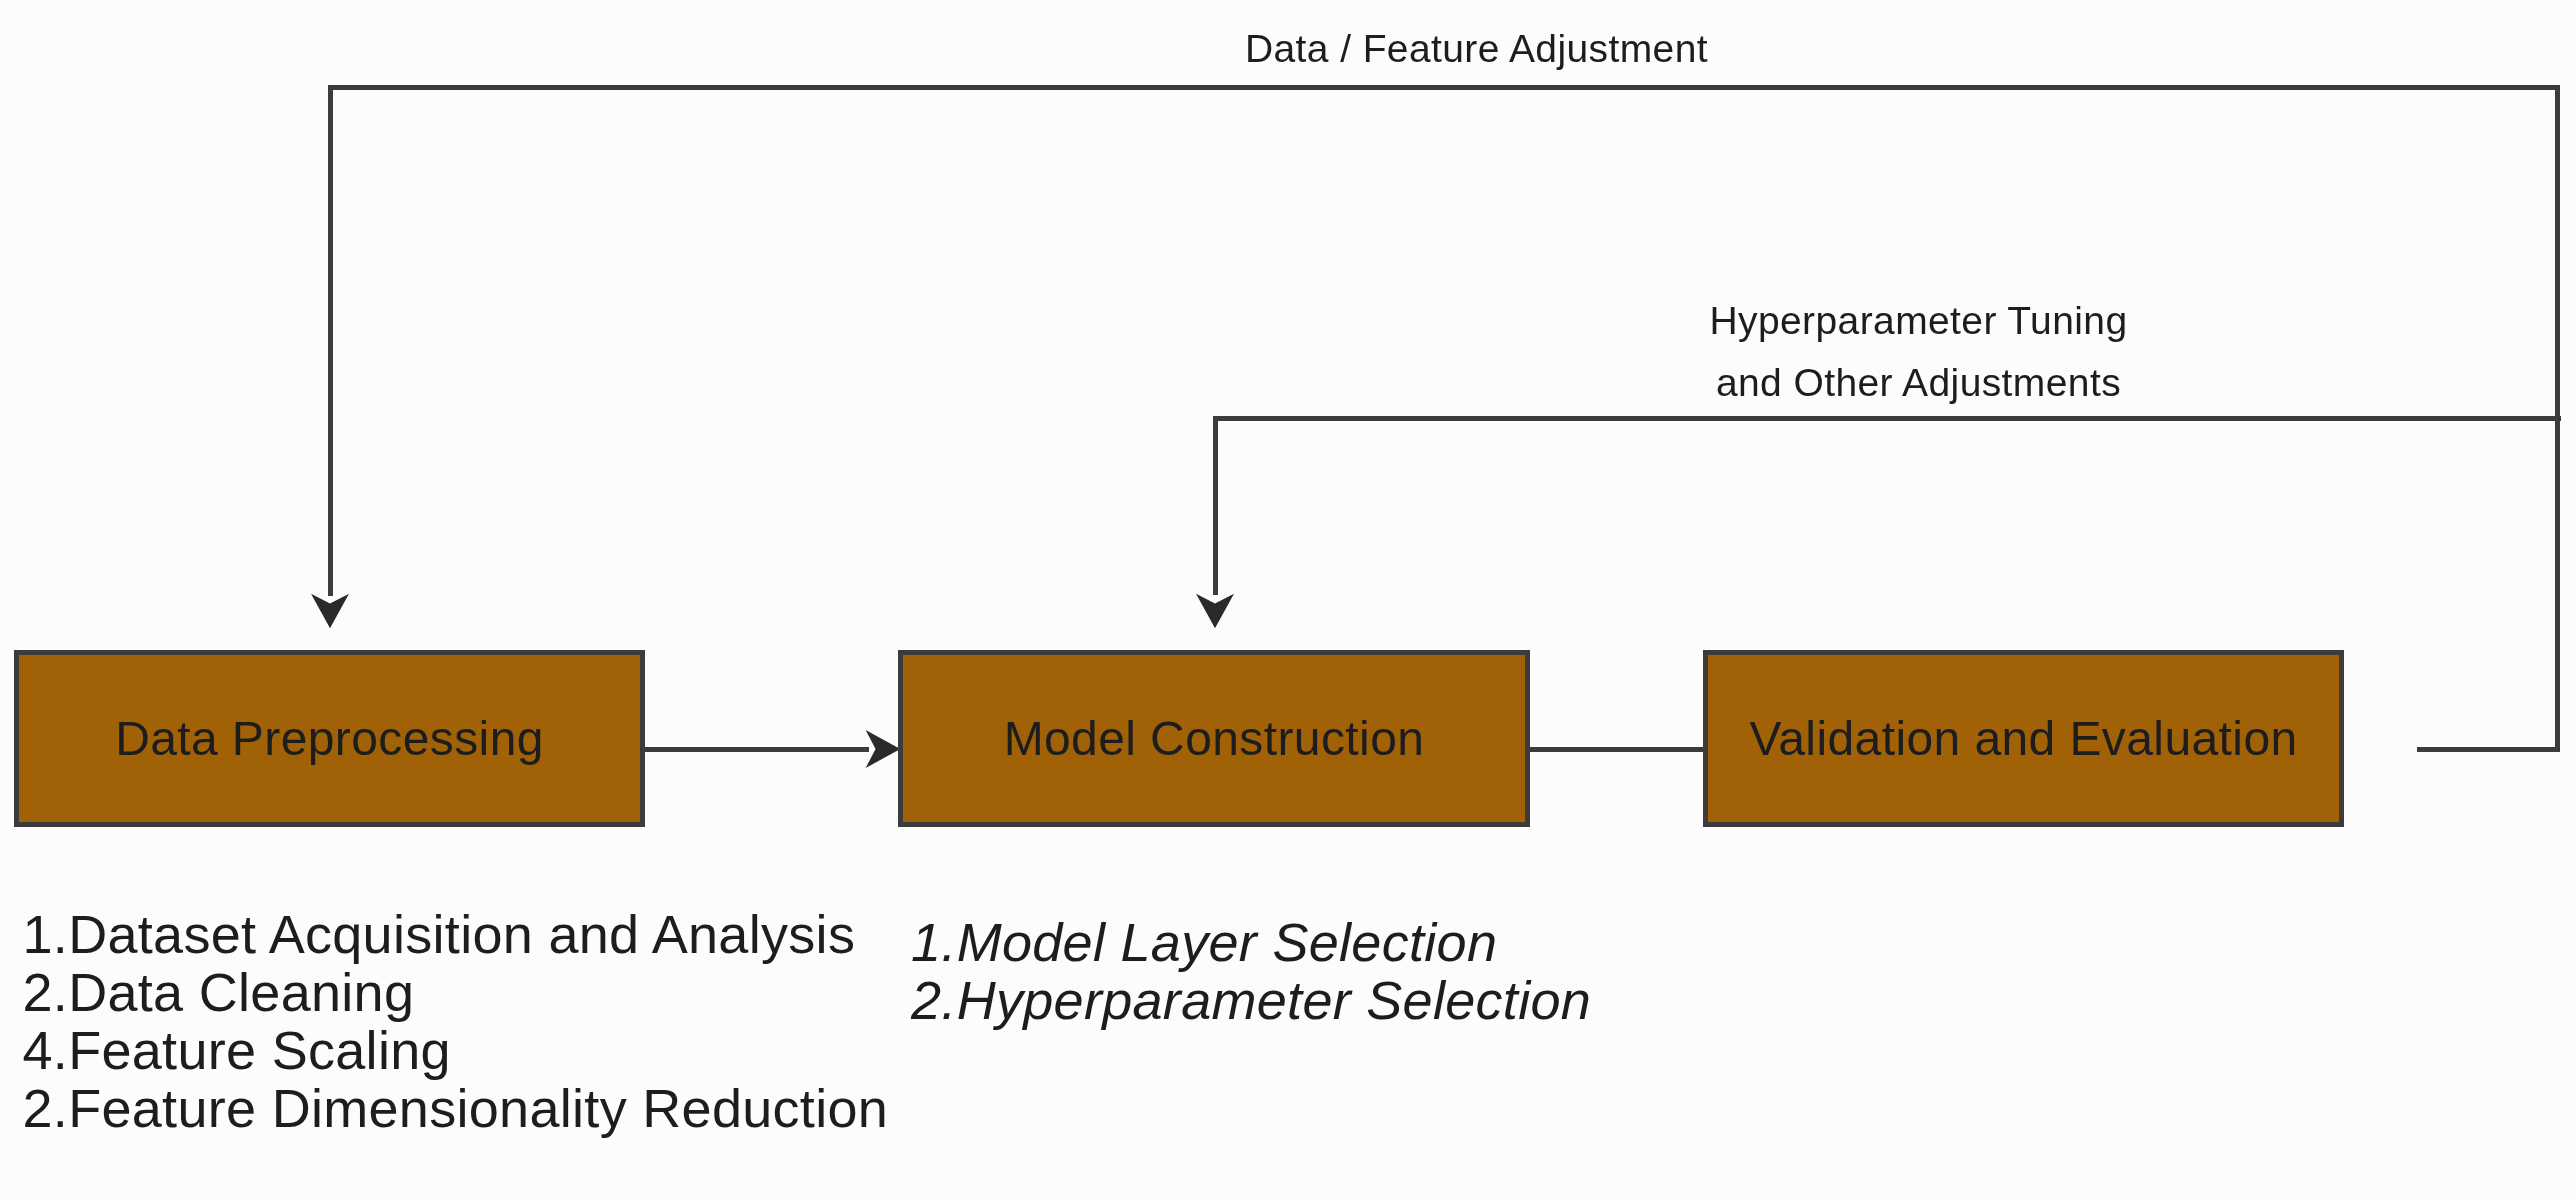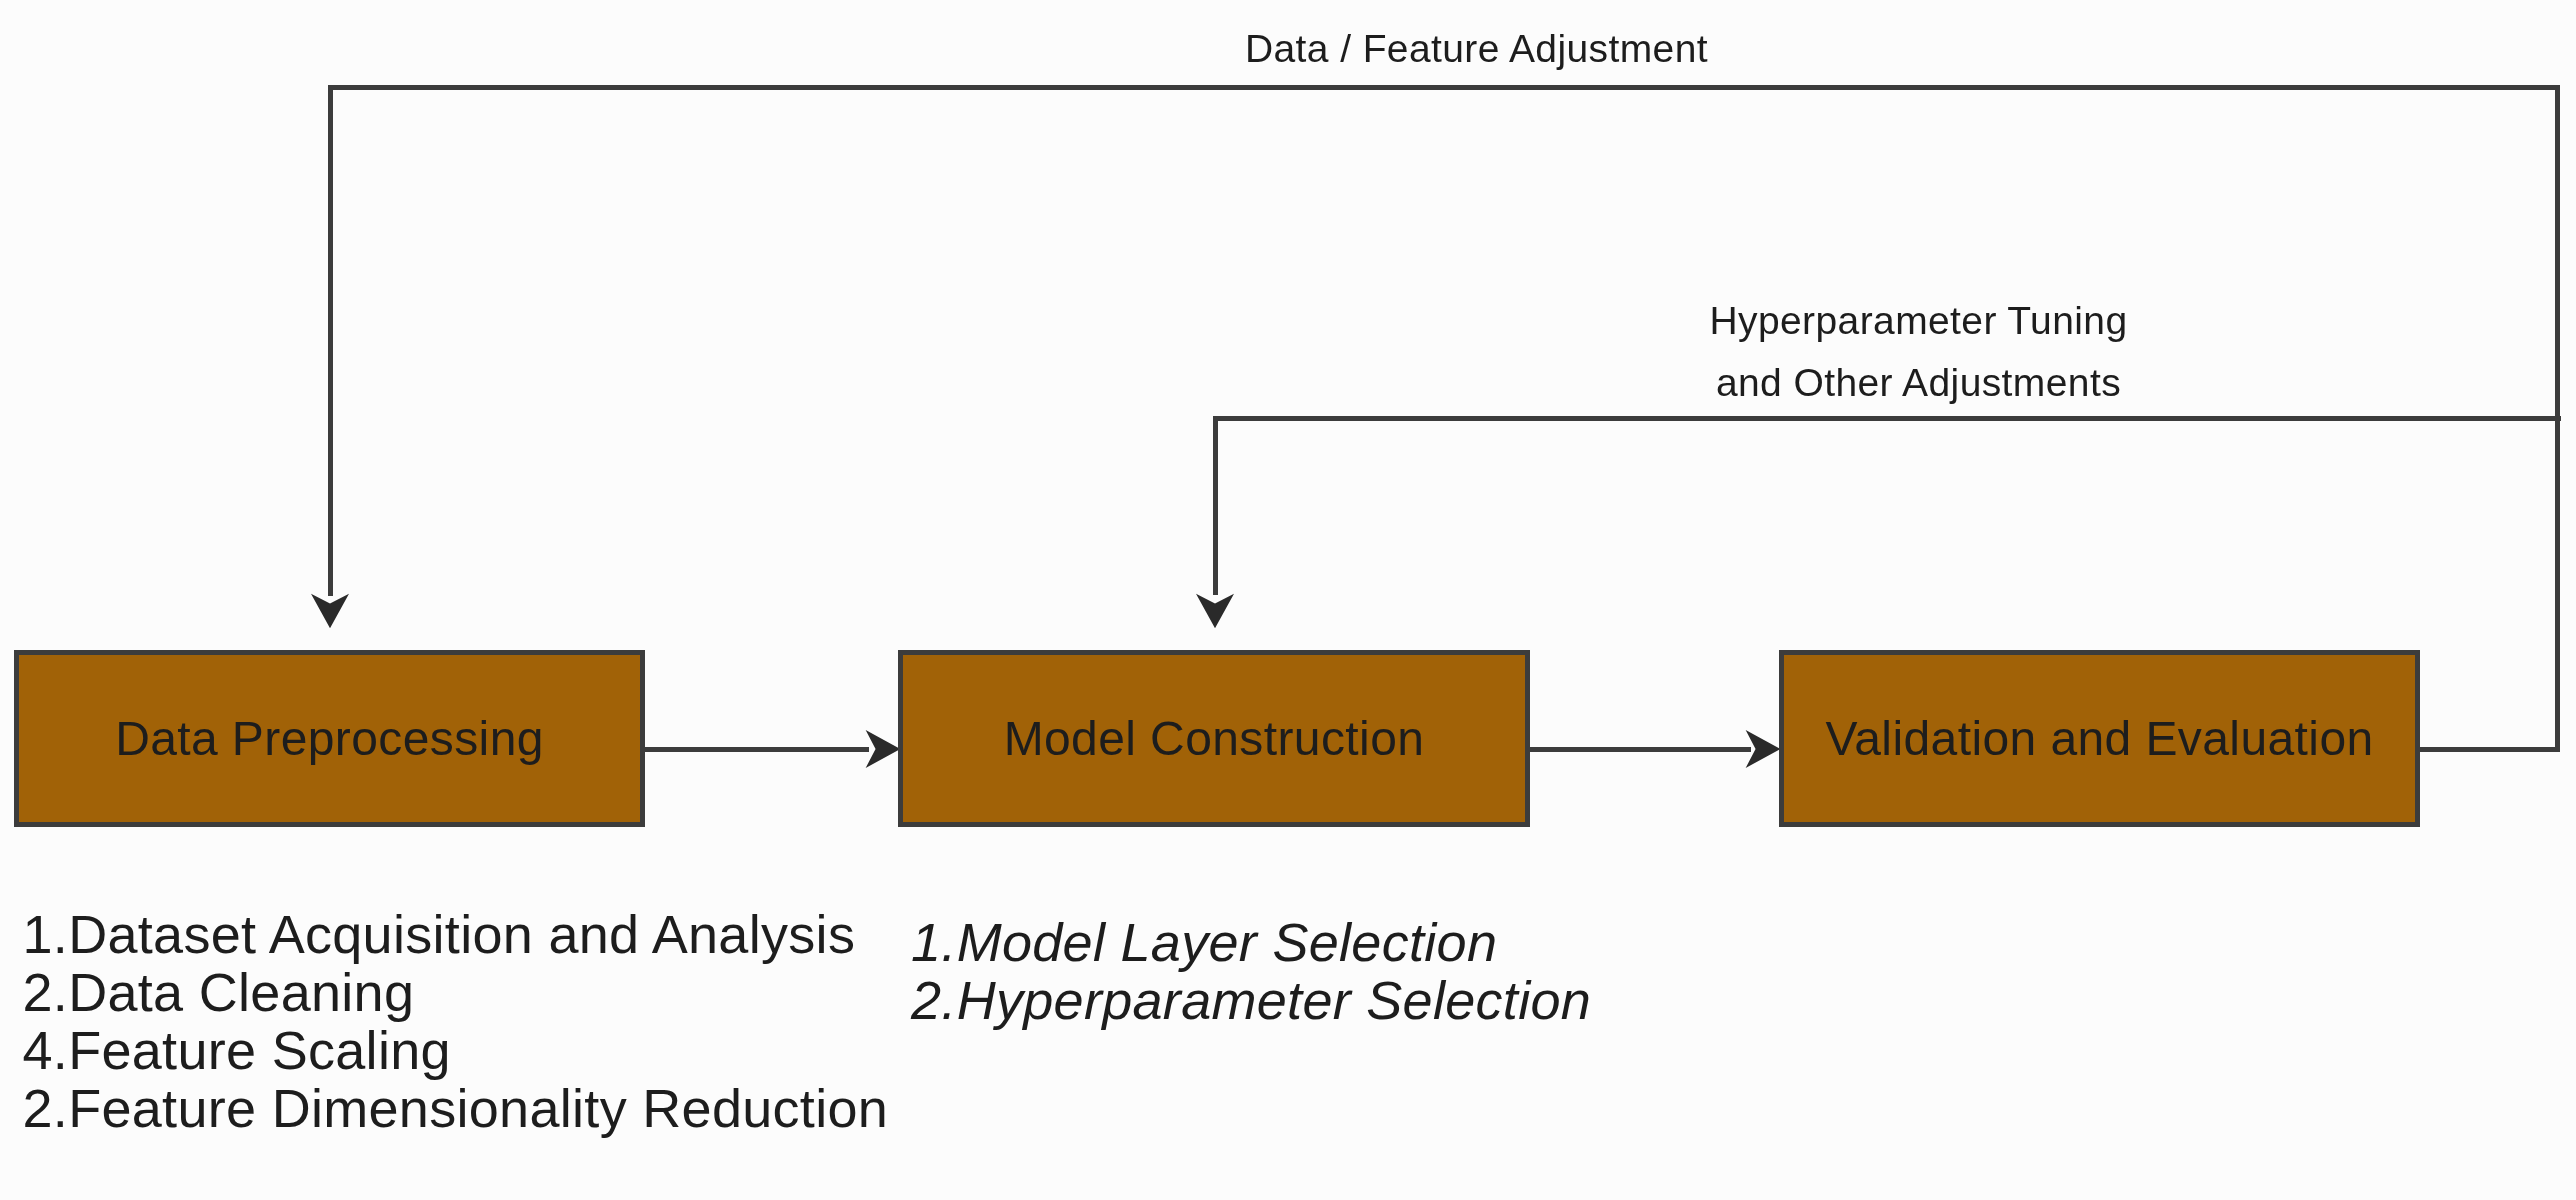--- a/index.html
+++ b/index.html
@@ -88,21 +88,21 @@
   <div class="line" style="left:2417px; top:747px; width:143px; height:5px;"></div>
 
   <div class="node" style="left:14px; width:631px;">
     <span class="node-label">Data Preprocessing</span>
   </div>
 
   <div class="node" style="left:898px; width:632px;">
     <span class="node-label">Model Construction</span>
   </div>
 
-  <div class="node" style="left:1779px; width:641px;justify-content:center;">
+  <div class="node" style="left:1703px; width:641px;justify-content:center;">
     <span class="node-label">Validation and Evaluation</span>
   </div>
 
   <div class="detail-list" style="left:22.5px; top:905px;">
     <div class="detail-item">1.Dataset Acquisition and Analysis</div>
     <div class="detail-item">2.Data Cleaning</div>
     <div class="detail-item">4.Feature Scaling</div>
     <div class="detail-item">2.Feature Dimensionality Reduction</div>
   </div>
 

